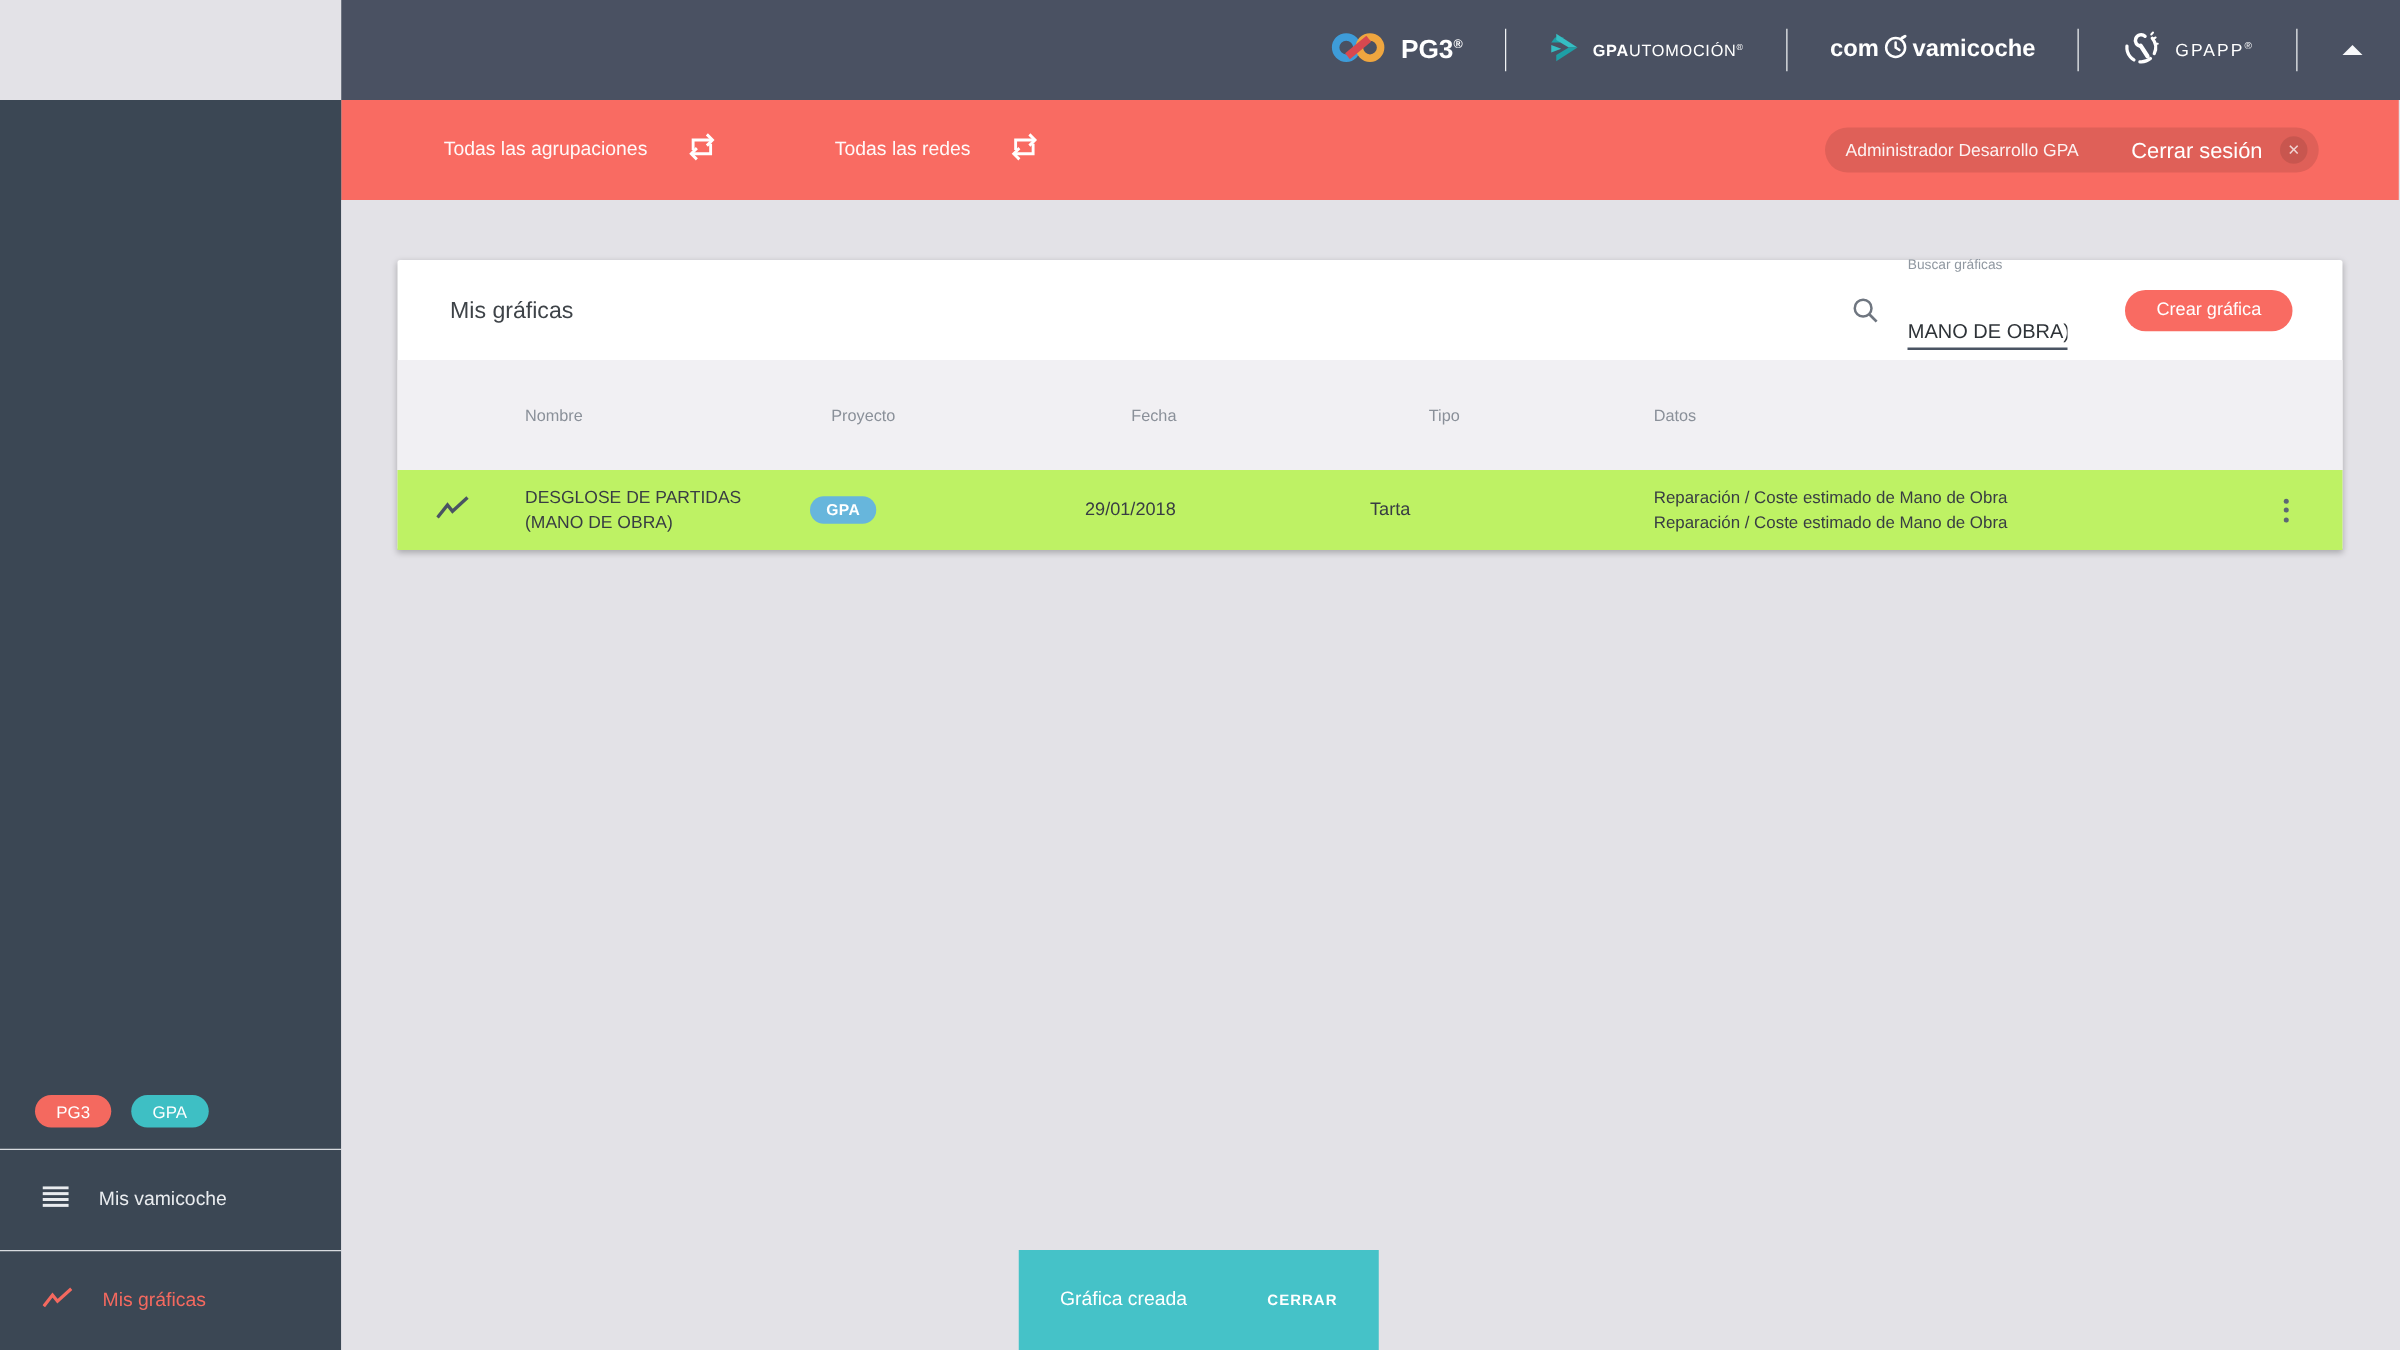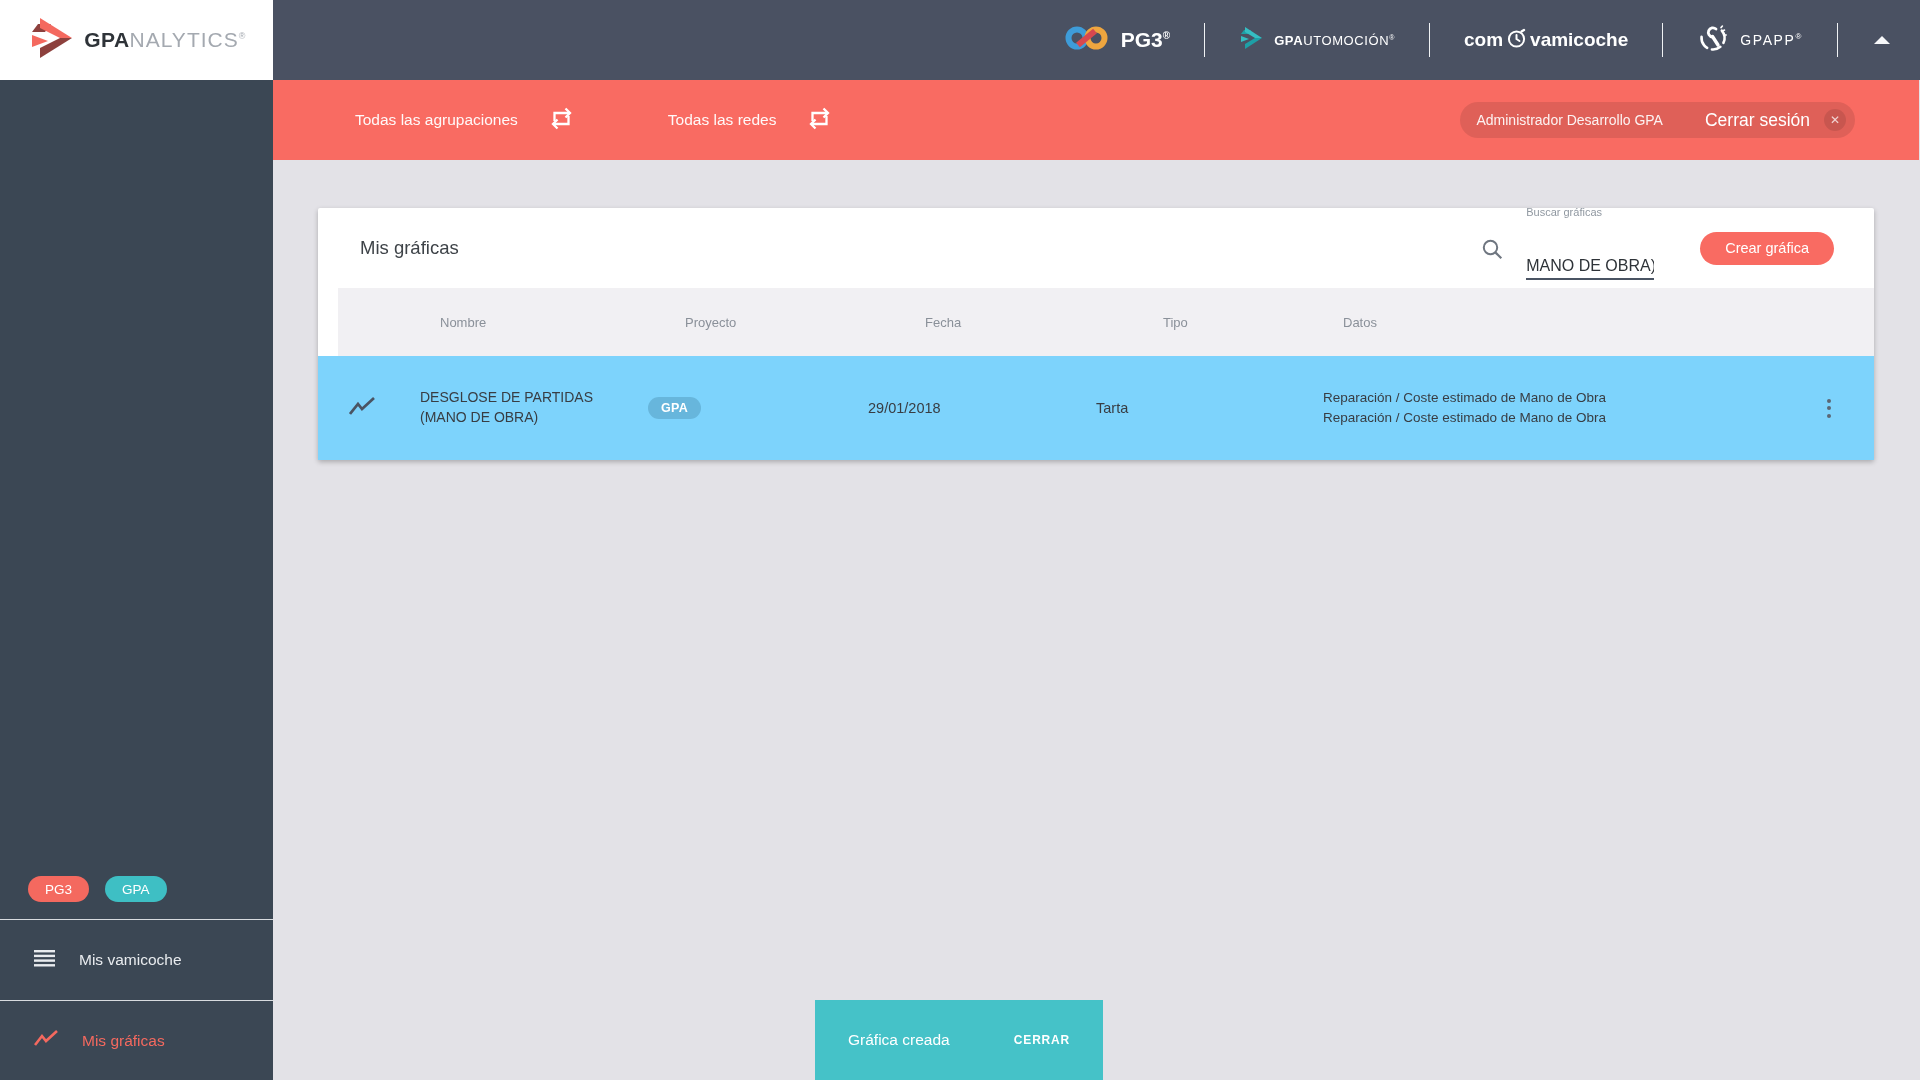--- a/index.html
+++ b/index.html
@@ -82,24 +82,24 @@
   .field-value-wrap { border-bottom:2px solid #4A5463; padding-bottom:3px; display:flex; align-items:center; width:128px; overflow:hidden; }
   .field-value { font-size:16px; color:#2E3338; white-space:nowrap; }
   .create-btn {
     margin-left:46px; margin-right:40px; height:33px; border-radius:17px; border:none;
     background:#F96B62; color:#FFFFFF; font-size:14.5px; font-family:"Liberation Sans", sans-serif;
     display:flex; align-items:center; padding:0 25px; cursor:pointer; white-space:nowrap;
   }
 
   
   .tgrid { display:grid; grid-template-columns:102px 228px 220px 228px 227px 1fr 90px; }
-  .thead { height:68px; background:#F1F0F3;margin-left:20px; }
+  .thead { height:88px; background:#F1F0F3; }
   .th { display:flex; align-items:center; font-size:13px; color:#8A9099; }
   .th.c2 { padding-left:17px; } .th.c3 { padding-left:37px; } .th.c4 { padding-left:47px; }
-  .trow { height:104px; background:#7dd3fc; }
+  .trow { height:64px; background:#bef264; }
   .td { display:flex; align-items:center; font-size:14px; color:#383D43; }
   .td-icon { padding-left:31px; }
   .td-nombre { padding-right:18px; line-height:1.4; }
   .proj-badge {
     height:22px; border-radius:11px; background:#67B6DC; color:#FFFFFF; font-size:12.5px;
     font-weight:bold; display:flex; align-items:center; padding:0 13px; letter-spacing:0.3px;
   }
   .td-fecha, .td-tipo { font-size:14.5px; }
   .td-datos { flex-direction:column; align-items:flex-start; justify-content:center; font-size:13.5px; line-height:1.5; }
   .menu-btn { display:flex; flex-direction:column; gap:3.5px; align-items:center; justify-content:center; width:34px; height:34px; margin:0 auto; cursor:pointer; background:none; border:none; }
@@ -111,31 +111,20 @@
     display:flex; align-items:center; padding:0 33px; color:#FFFFFF;
   }
   .snack-msg { font-size:15.5px; }
   .snack-action { margin-left:auto; font-weight:bold; font-size:12px; letter-spacing:0.8px; background:none; border:none; color:#FFFFFF; font-family:"Liberation Sans", sans-serif; cursor:pointer; }
 </style>
 </head>
 <body>
 
 <div class="app">
 
-  <div class="brand">
-    <span>
-      <svg width="46" height="44" viewBox="0 0 46 44">
-        <polygon points="11,8 24,8 18,16 5,16" fill="#8D403D"></polygon>
-        <polygon points="5,19 21,25 5,31" fill="#F4695F"></polygon>
-        <polygon points="13,2 45,22 33,22 13,12" fill="#F4695F"></polygon>
-        <polygon points="45,22 13,42 13,32 33,22" fill="#8D403D"></polygon>
-      </svg>
-    </span>
-    <span class="brand-text"><span>GPA</span><span class="light">NALYTICS</span><sup>®</sup></span>
-  </div>
 
   <div class="topbar">
     <div class="tlogo">
       <span>
         <svg width="46" height="28" viewBox="0 0 46 28">
           <circle cx="13" cy="14" r="8.5" fill="none" stroke="#3E9CD9" stroke-width="6"></circle>
           <circle cx="32" cy="14" r="8.5" fill="none" stroke="#EFA63F" stroke-width="6"></circle>
           <path d="M14 21 L31 7" stroke="#D8484F" stroke-width="6" fill="none"></path>
         </svg>
       </span>

